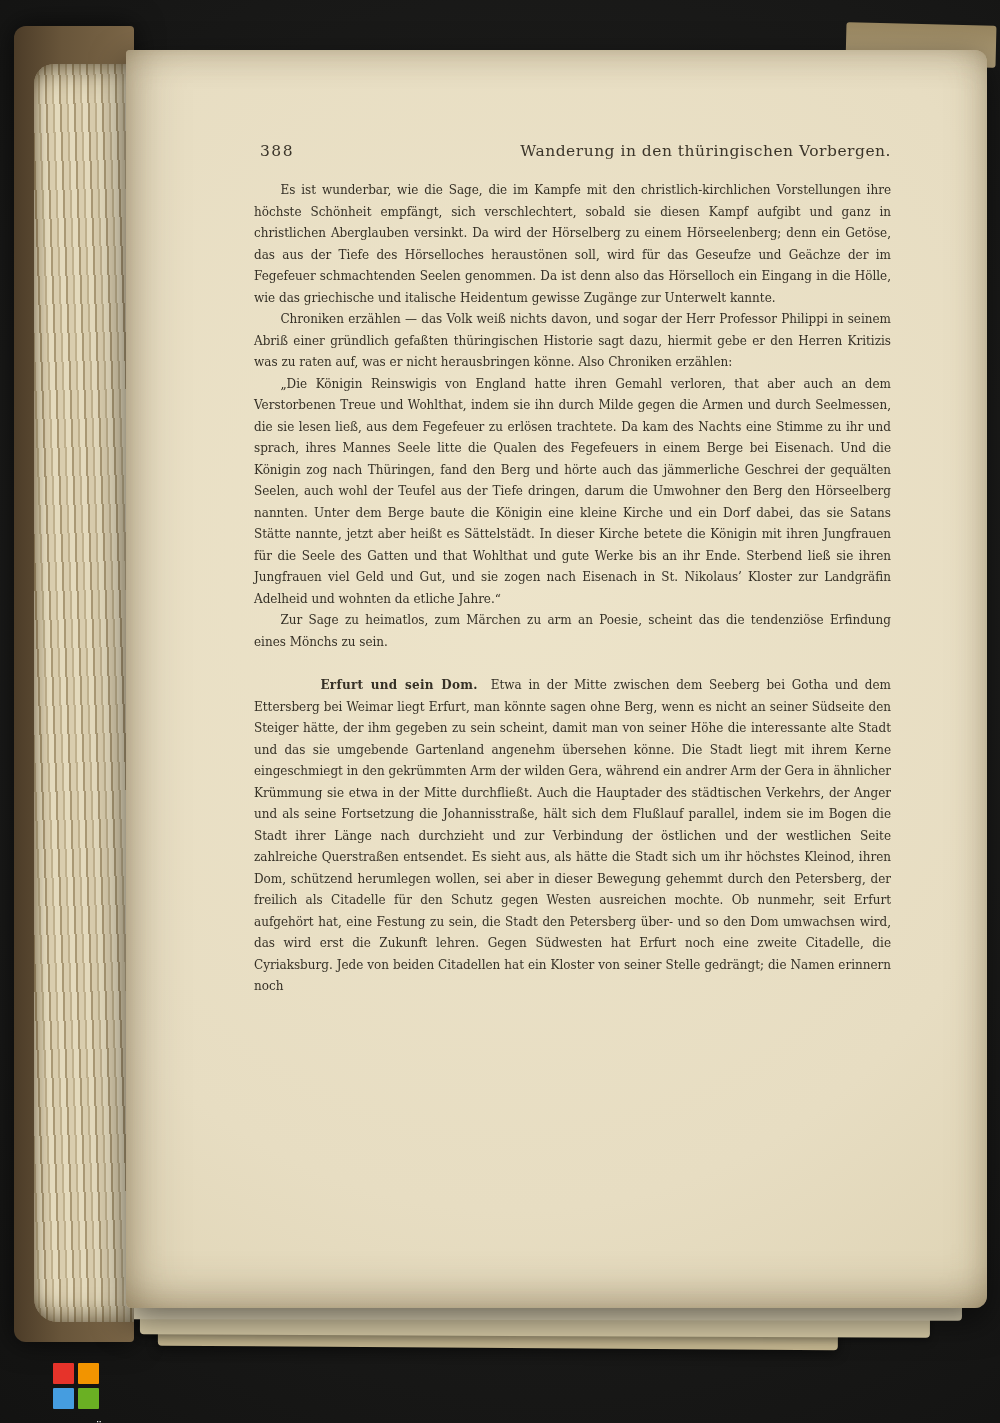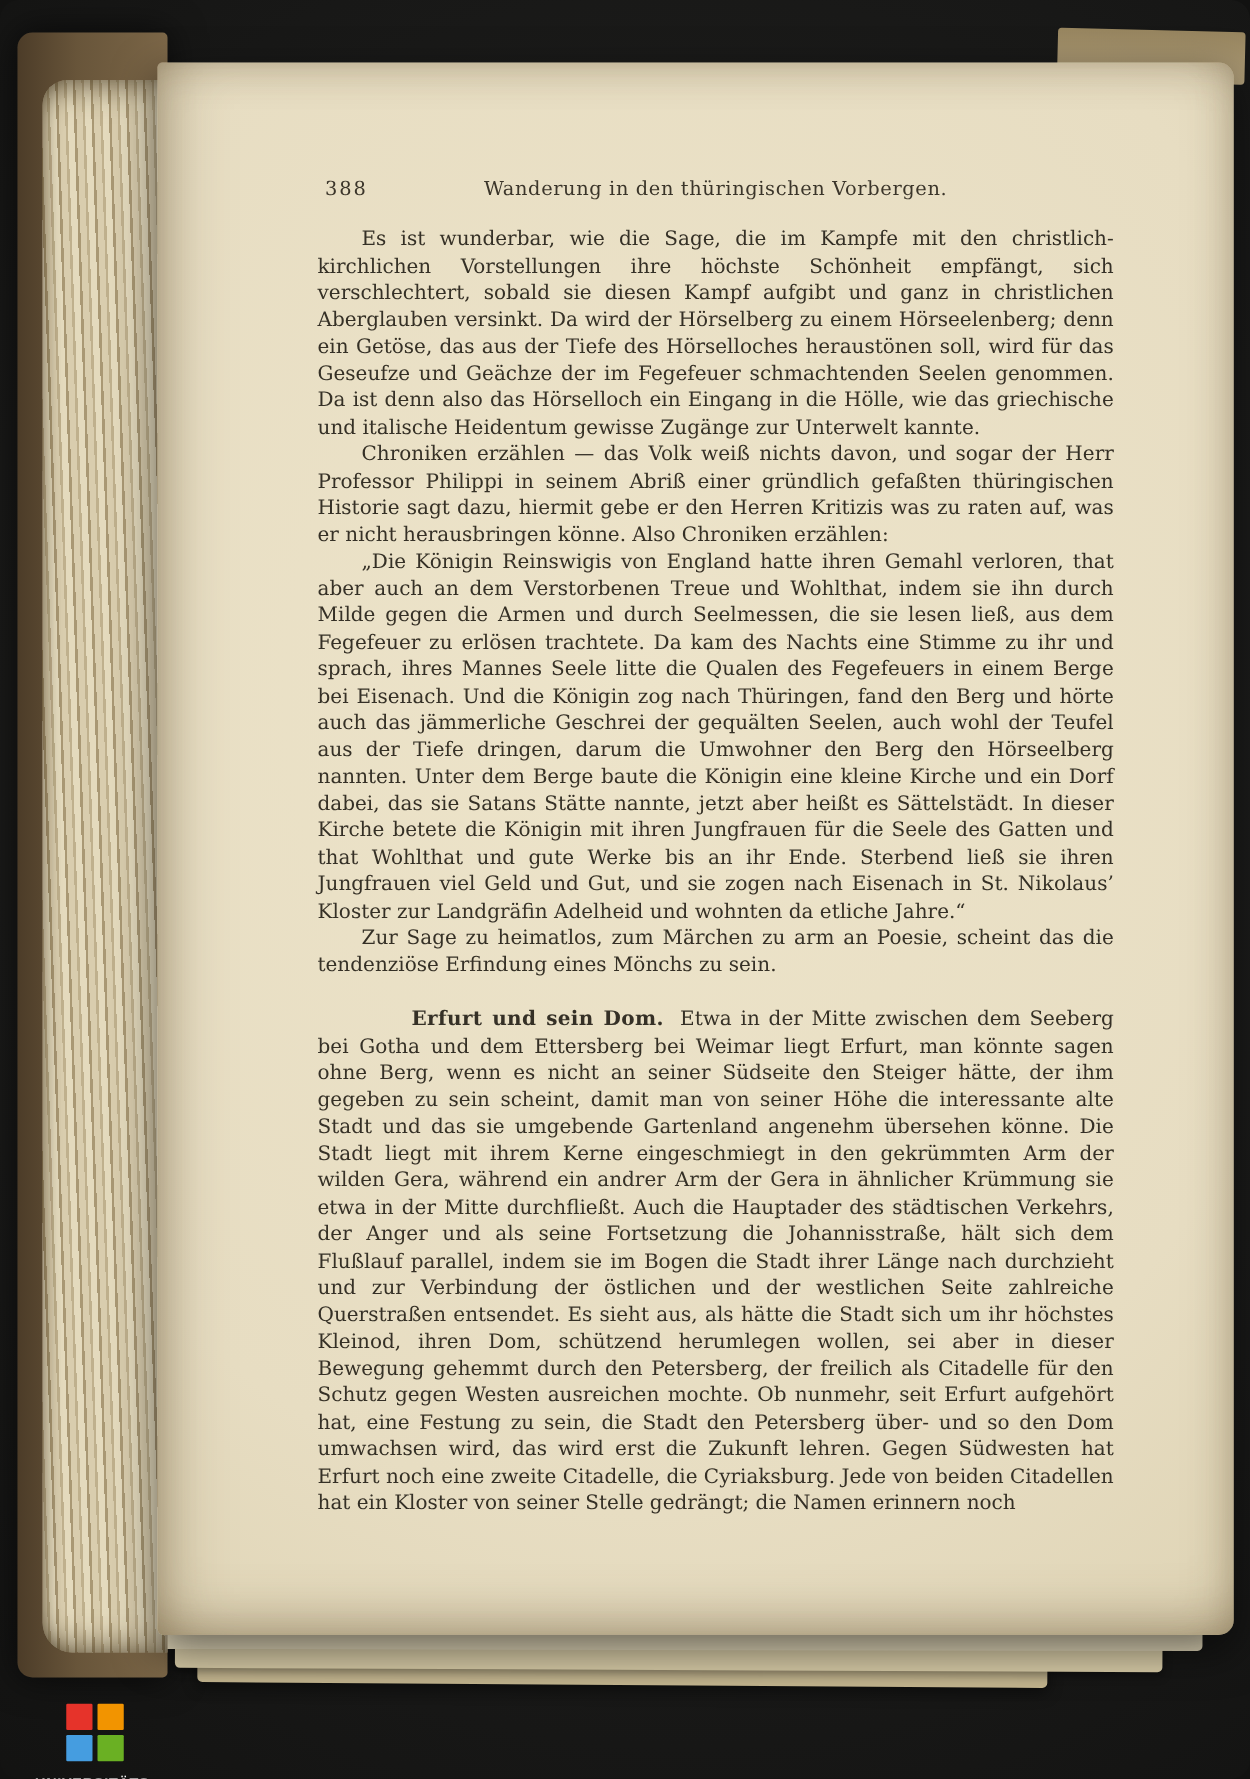--- a/index.html
+++ b/index.html
@@ -1,15 +1,15 @@
 <!DOCTYPE html>
 <html lang="de"><head>
 <meta charset="utf-8">
 <style>
-  * { margin:0; padding:0; box-sizing:border-box;border-radius:15px; }
+  * { margin:0; padding:0; box-sizing:border-box; }
   html, body { width:1000px; height:1423px; }
   body {
     background:#121211;
     font-family:"DejaVu Serif","Liberation Serif",serif;
     overflow:hidden;
   }
   .stage {
     position:relative; width:1000px; height:1423px; overflow:hidden;
     background: radial-gradient(120% 90% at 55% 45%, #242422 0%, #181817 55%, #0d0d0c 100%);
   }
@@ -54,23 +54,23 @@
                 inset -18px 0 45px -24px rgba(92,72,40,.38),
                 inset 0 -26px 52px -26px rgba(92,72,40,.45),
                 inset 0 18px 42px -24px rgba(92,72,40,.3);
     padding: 92px 96px 0 128px;
   }
   .page-header {
     position:relative; height:24px; margin-bottom:14px;
     color:#3b352a; font-size:15.5px;
   }
   .pagenum { position:absolute; left:6px; top:0; letter-spacing:1.5px; }
-  .running { display:block; text-align:center; letter-spacing:.5px; }
+  .running { display:block; text-align:right; letter-spacing:.5px; }
   .page-text {
-    color:#353026; font-size:16px; line-height:21.5px;
+    color:#353026; font-size:12px; line-height:21.5px;
     text-align:justify; hyphens:auto; -webkit-hyphens:auto;
   }
   .para { text-indent:2.2em; margin:0; }
   .section { margin-top:22px; }
   .heading { font-weight:bold; letter-spacing:.3px; margin-right:13px;margin-left:40px; }
   
   .watermark { position:absolute; left:28px; top:1363px; z-index:10;
                display:flex; align-items:center; gap:11px;flex-direction:column; }
   .wm-icon { width:46px; height:46px; display:grid;
              grid-template-columns:1fr 1fr; grid-template-rows:1fr 1fr; gap:4px; }

